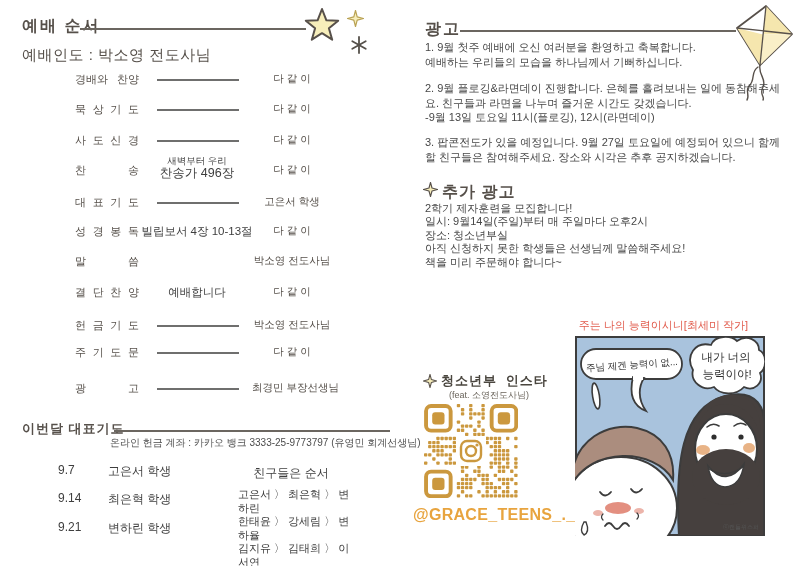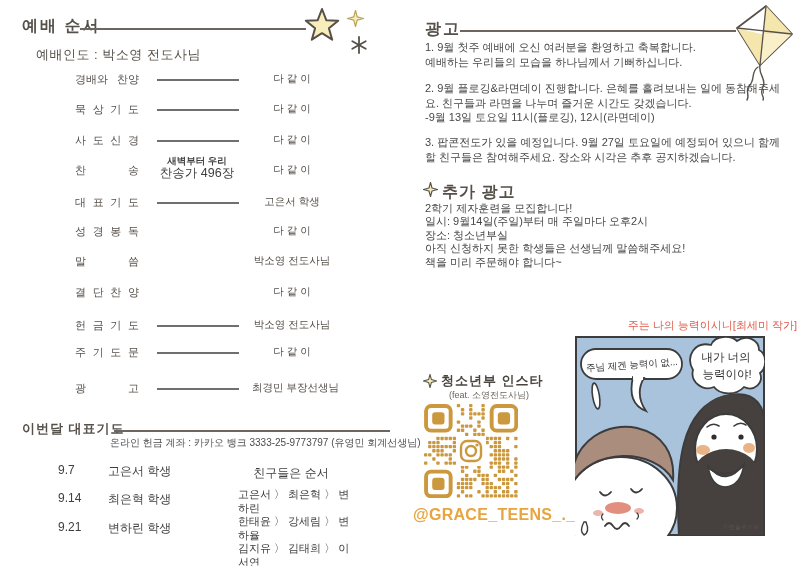--- a/index.html
+++ b/index.html
@@ -7,39 +7,39 @@
   .abs{position:absolute;}
   .sec-title{font-weight:bold;color:#56504a;font-size:16px;letter-spacing:2px;white-space:nowrap;}
   .rule{position:absolute;height:1.6px;background:#6b6660;}
   
   .w-row{position:absolute;left:0;width:400px;height:16px;}
   .w-label{position:absolute;left:75px;width:64px;font-size:11px;color:#56504a;text-align:justify;text-align-last:justify;white-space:normal;}
   .w-line{position:absolute;left:157px;top:7px;width:82px;height:1.5px;background:#6f6f6e;}
   .w-ctext{position:absolute;left:135px;width:124px;text-align:center;font-size:11.5px;color:#3e3e3e;white-space:nowrap;}
   .w-right{position:absolute;left:252px;width:80px;text-align:center;font-size:10.5px;color:#56504a;white-space:nowrap;}
   .w-center2{position:absolute;left:135px;width:124px;text-align:center;color:#3e3e3e;}
-  .w-center2 .small{display:block;font-size:9.5px;line-height:11px;font-weight:bold;}
+  .w-center2 .small{display:block;font-size:9.5px;line-height:11px;}
   .w-center2 .big{display:block;font-size:12.5px;line-height:14px;}
   
   .account{font-size:10px;color:#4c4c4c;white-space:nowrap;}
   .sch-date{position:absolute;left:58px;font-size:12px;color:#3e3e3e;}
   .sch-name{position:absolute;left:108px;font-size:12px;color:#3e3e3e;white-space:nowrap;}
   .order-title{font-size:12px;color:#3e3e3e;}
   .order-lines{font-size:11px;line-height:13.5px;color:#3e3e3e;white-space:pre-line;}
   
   .para{position:absolute;left:425px;width:368px;font-size:11px;line-height:14.5px;color:#474747;white-space:pre-line;}
   .extra-lines{position:absolute;left:425px;width:368px;font-size:11px;line-height:13.4px;color:#474747;white-space:pre-line;}
   
-  .insta-title{font-size:13px;font-weight:bold;color:#4a463f;letter-spacing:1px;white-space:nowrap;}
+  .insta-title{font-size:13px;font-weight:bold;color:#4a463f;letter-spacing:1px;white-space:nowrap;font-family:Liberation Mono, monospace;}
   .insta-sub{font-size:9px;color:#6b655c;white-space:nowrap;}
   .handle{font-size:16px;font-weight:bold;color:#e8a43e;letter-spacing:0.3px;white-space:nowrap;}
   .qr-wrap{position:absolute;left:424px;top:404px;width:94px;height:94px;}
   .qr-logo{position:absolute;left:32px;top:32px;width:30px;height:30px;background:#fff;display:flex;align-items:center;justify-content:center;}
   
-  .caption{position:absolute;left:607px;width:190px;top:318px;text-align:right;font-size:11px;color:#e15a4b;white-space:nowrap;}
+  .caption{position:absolute;left:558px;width:190px;top:318px;text-align:right;font-size:11px;color:#e15a4b;white-space:nowrap;}
 </style>
 </head>
 <body>
 
 <div class="abs sec-title" style="left:22px;top:16px;">예배 순서</div>
 <div class="rule" style="left:80px;top:28px;width:226px;"></div>
 
 <svg class="abs" style="left:303px;top:6px;" width="38" height="38" viewBox="0 0 38 38">
   <polygon points="19,3 23.4,14.3 35.2,14.7 25.9,22.2 29.2,33.7 19,27.2 8.8,33.7 12.1,22.2 2.8,14.7 14.6,14.3" fill="#f7eebb" stroke="#57504a" stroke-width="2" stroke-linejoin="round"></polygon>
 </svg>
@@ -47,21 +47,21 @@
   <path d="M8.5,0.5 L10.2,6.8 L16.5,8.5 L10.2,10.2 L8.5,16.5 L6.8,10.2 L0.5,8.5 L6.8,6.8 Z" fill="#f7eebb" stroke="#b9a254" stroke-width="1.2" stroke-linejoin="round"></path>
 </svg>
 <svg class="abs" style="left:350px;top:36px;" width="18" height="18" viewBox="0 0 18 18">
   <g stroke="#55504a" stroke-width="1.8" stroke-linecap="round">
     <line x1="9" y1="1" x2="9" y2="17"></line>
       <line x1="2.3" y1="5.2" x2="15.7" y2="12.8"></line>
       <line x1="15.7" y1="5.2" x2="2.3" y2="12.8"></line>
   </g>
 </svg>
 
-<div class="abs" style="left:36px;top:46px;font-size:13px;color:#56504a;letter-spacing:0.5px;">예배인도 : 박소영 전도사님</div>
+<div class="abs" style="left:22px;top:46px;font-size:15px;color:#56504a;letter-spacing:0.5px;">예배인도 : 박소영 전도사님</div>
 
 <div class="w-row" style="top:72px">
   <span class="w-label">경배와 찬양</span>
   <span class="w-line"></span>
   <span class="w-right">다  같  이</span>
 </div>
 <div class="w-row" style="top:102px">
   <span class="w-label">묵 상 기 도</span>
   <span class="w-line"></span>
   <span class="w-right">다  같  이</span>
@@ -79,28 +79,30 @@
   <span class="small">새벽부터 우리</span>
   <span class="big">찬송가 496장</span>
 </div>
 <div class="w-row" style="top:195px">
   <span class="w-label">대 표 기 도</span>
   <span class="w-line"></span>
   <span class="w-right">고은서 학생</span>
 </div>
 <div class="w-row" style="top:224px">
   <span class="w-label">성 경 봉 독</span>
+  <span class="w-ctext">빌립보서 4장 10-13절</span>
   <span class="w-right">다  같  이</span>
 </div>
 <div class="w-row" style="top:254px">
   <span class="w-label">말 씀</span>
   <span class="w-right">박소영 전도사님</span>
 </div>
 <div class="w-row" style="top:285px">
   <span class="w-label">결 단 찬 양</span>
+  <span class="w-ctext">예배합니다</span>
   <span class="w-right">다  같  이</span>
 </div>
 <div class="w-row" style="top:318px">
   <span class="w-label">헌 금 기 도</span>
   <span class="w-line"></span>
   <span class="w-right">박소영 전도사님</span>
 </div>
 <div class="w-row" style="top:345px">
   <span class="w-label">주 기 도 문</span>
   <span class="w-line"></span>

